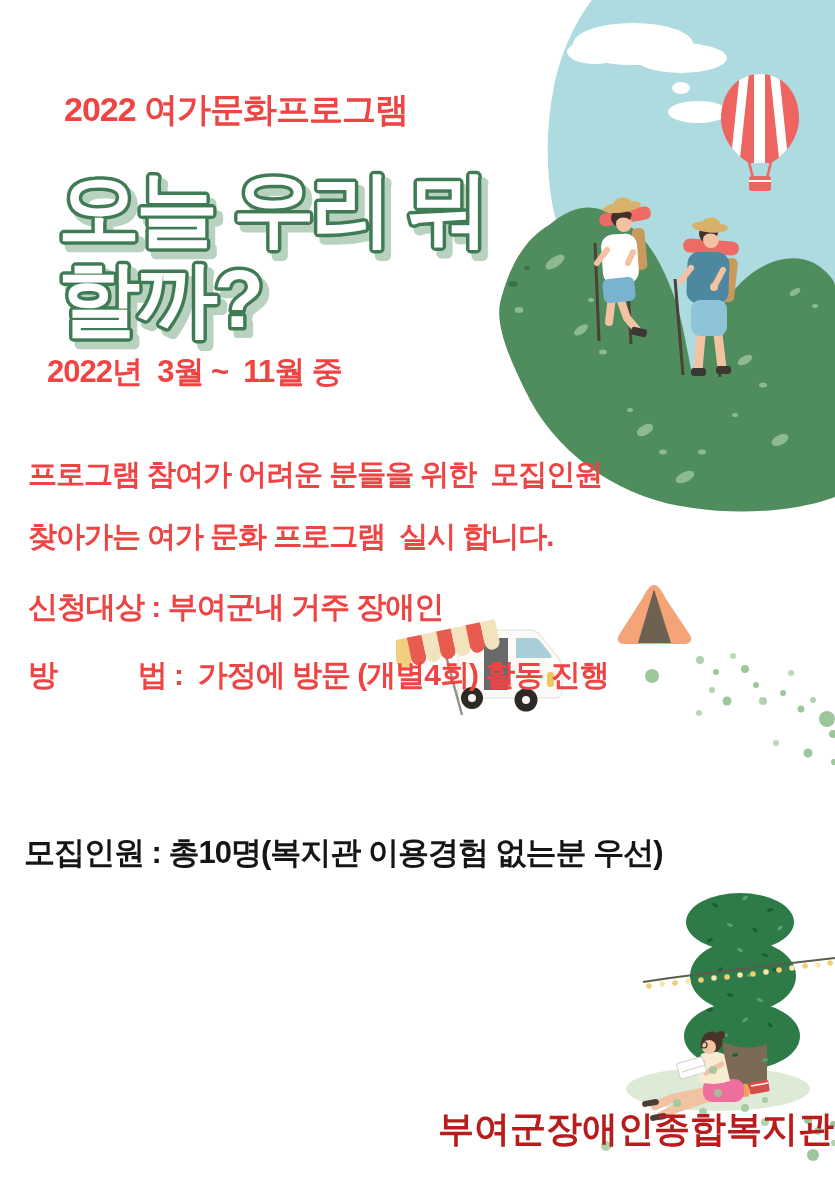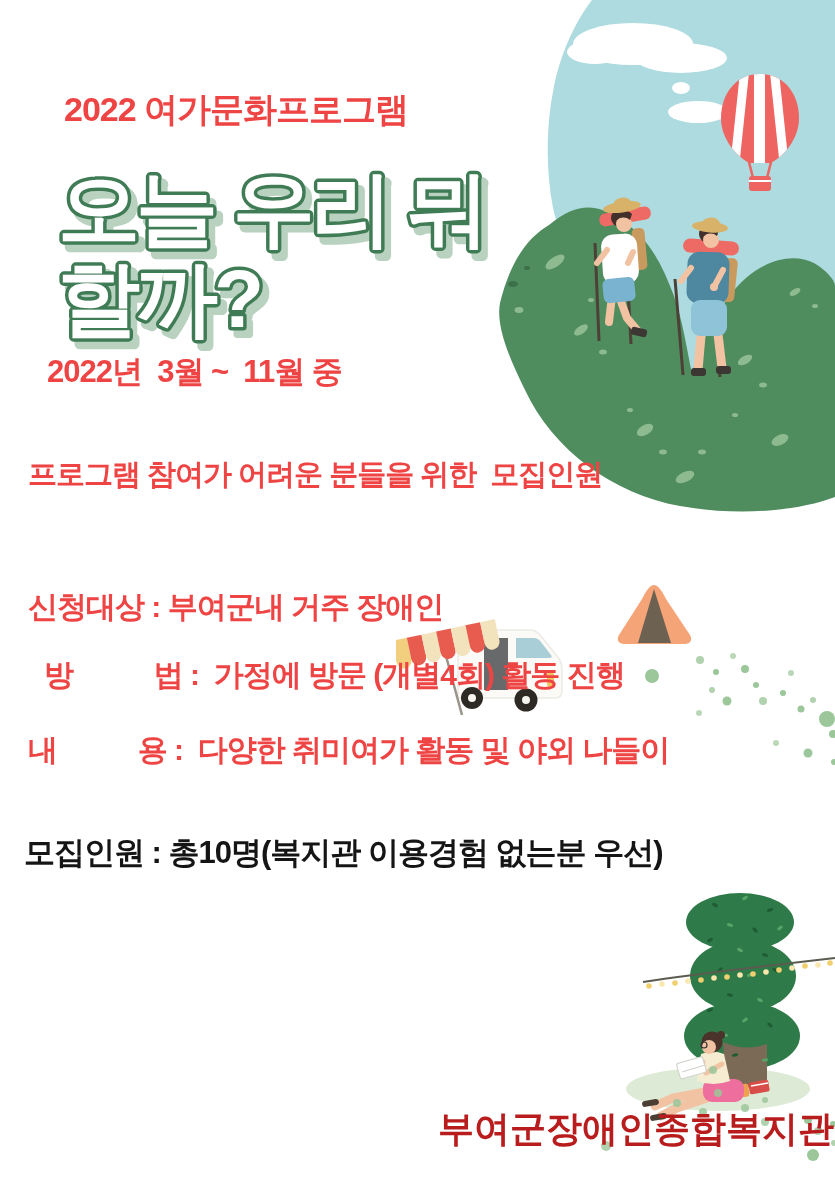--- a/index.html
+++ b/index.html
@@ -9,21 +9,21 @@
     font-family:"Liberation Sans",sans-serif;
   }
   .txt{position:absolute;white-space:pre;line-height:1.15;}
   .green{color:#ef4444;font-weight:800;letter-spacing:-1px;}
   .black{color:#151515;font-weight:800;letter-spacing:-1px;}
   .program-label{left:64px;top:90px;font-size:34px;}
   .period{left:47px;top:354px;font-size:31px;}
   .intro1{left:28px;top:458px;font-size:29px;}
   .intro2{left:28px;top:520px;font-size:29px;}
   .target{left:28px;top:590px;font-size:30px;text-align:right;}
-  .method{left:28px;top:658px;font-size:30px;z-index:5;margin-left:16px;}
+  .method{left:28px;top:658px;font-size:30px;z-index:5;}
   .content1{left:28px;top:733px;font-size:30px;}
   .content2{left:28px;top:770px;font-size:30px;}
   .recruit{left:24px;top:835px;font-size:31px;}
   .contact{left:24px;top:902px;font-size:31px;}
   .org{left:438px;top:1108px;font-size:36px;font-weight:700;color:#b91c1c;letter-spacing:0px;z-index:6;}
   .svg-abs{position:absolute;}
   #sky-scene{right:0;top:0;z-index:0;}
   #tent{left:612px;top:580px;z-index:1;}
   #truck{left:396px;top:612px;z-index:1;}
   #dots-overlay{left:0;top:0;z-index:1;}
@@ -282,19 +282,19 @@
           <circle cx="88" cy="242" r="4"></circle>
         <circle cx="130" cy="238" r="4"></circle>
           <circle cx="150" cy="230" r="3"></circle>
       </g>
     </g>
   </svg>
 
   <div class="txt green program-label">2022 여가문화프로그램</div>
   <div class="txt green period">2022년  3월 ~  11월 중</div>
   <div class="txt green intro1">프로그램 참여가 어려운 분들을 위한  모집인원</div>
+  <div class="txt green intro2">찾아가는 여가 문화 프로그램  실시 합니다.</div>
   <div class="txt green target">신청대상 : 부여군내 거주 장애인</div>
   <div class="txt green method">방           법 :  가정에 방문 (개별4회) 활동 진행</div>
-  <div class="txt green content1">내           용 :  다양한 취미여가 활동 및 야외 나들이</div>
   <div class="txt black recruit">모집인원 : 총10명(복지관 이용경험 없는분 우선)</div>
   <div class="txt org">부여군장애인종합복지관</div>
 
 </div>
 
 </body></html>

